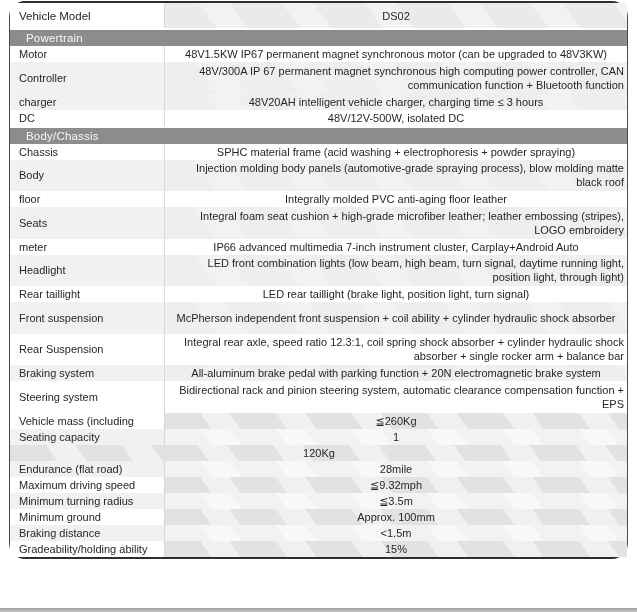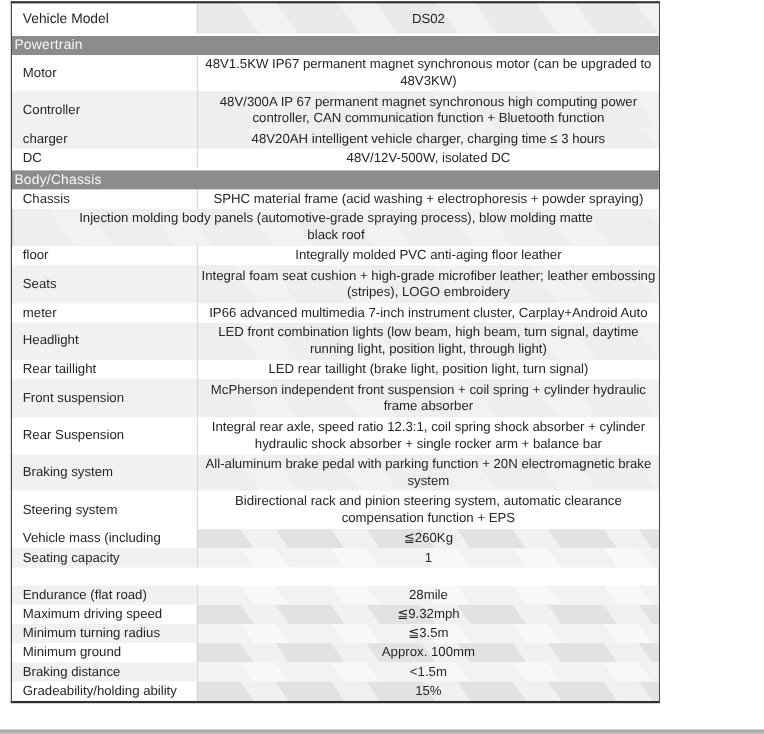--- a/index.html
+++ b/index.html
@@ -14,27 +14,28 @@
   .page {
     position: relative;
     width: 637px;
     height: 612px;
     background: #ffffff;
   }
   .spec-table {
     position: absolute;
     left: 9px;
     top: 1px;
-    width: 541px;
+    width: 619px;
     box-sizing: border-box;
     border-top: 2px solid #2e2e2e;
     border-bottom: 2px solid #2e2e2e;
     border-left: 1px solid #4a4a4a;
     border-right: 1px solid #4a4a4a;
     background: #ffffff;
+    border-radius: 16px;
   }
   .row {
     display: flex;
     align-items: stretch;
     min-height: 15.8px;
   }
   .row.tall { min-height: 31.5px; }
   .row.model-row { min-height: 25px; }
   .cell {
     box-sizing: border-box;
@@ -47,39 +48,39 @@
   .cell-label {
     width: 154px;
     flex: 0 0 154px;
     padding-left: 9px;
     white-space: nowrap;
     background: #ffffff;
   }
   .cell-value {
     flex: 1 1 auto;
     justify-content: center;
-    text-align: center;
+    text-align: right;
     border-left: 1px solid #d9d9d9;
     background: #ffffff;
     padding: 1px 2px;
   }
   .cell-value .val-text { max-width: 456px; }
   .model-row .cell-label { font-size: 11.5px; }
   .model-row .cell-value {
     background: #eaeaea;
     background-image: repeating-linear-gradient(55deg, rgba(255,255,255,0) 0 42px, rgba(255,255,255,0.4) 42px 68px);
   }
   .section-bar {
     margin-top: 2px;
     height: 16px;
     background: #8c8c8c;
     color: #f7f7f7;
     font-size: 11.5px;
     line-height: 16px;
-    padding-left: 2px;
+    padding-left: 16px;
     letter-spacing: 0.2px;
   }
   
   .row.stripe-b .cell-label { background: #f1f1f1; }
   .row.stripe-b .cell-value {
     background: #eeeeee;
     background-image: repeating-linear-gradient(55deg, rgba(255,255,255,0) 0 42px, rgba(255,255,255,0.25) 42px 68px);
   }
   
   .section-2 .row.stripe-a .cell-value {
@@ -152,20 +153,23 @@
         <div class="section-bar"><span>Body/Chassis</span></div>
         <div class="row stripe-a">
           <div class="cell cell-label">
             <span class="val-text">Chassis</span>
           </div>
           <div class="cell cell-value">
             <span class="val-text">SPHC material frame (acid washing + electrophoresis + powder spraying)</span>
           </div>
         </div>
         <div class="row stripe-b tall">
+          <div class="cell cell-label">
+            <span class="val-text">Body</span>
+          </div>
           <div class="cell cell-value">
             <span class="val-text">Injection molding body panels (automotive-grade spraying process), blow molding matte black roof</span>
           </div>
         </div>
         <div class="row stripe-a">
           <div class="cell cell-label">
             <span class="val-text">floor</span>
           </div>
           <div class="cell cell-value">
             <span class="val-text">Integrally molded PVC anti-aging floor leather</span>
@@ -201,21 +205,21 @@
           </div>
           <div class="cell cell-value">
             <span class="val-text">LED rear taillight (brake light, position light, turn signal)</span>
           </div>
         </div>
         <div class="row stripe-b tall">
           <div class="cell cell-label">
             <span class="val-text">Front suspension</span>
           </div>
           <div class="cell cell-value">
-            <span class="val-text">McPherson independent front suspension + coil spring + cylinder hydraulic frame absorber</span>
+            <span class="val-text">McPherson independent front suspension + coil ability + cylinder hydraulic shock absorber</span>
           </div>
         </div>
         <div class="row stripe-a tall">
           <div class="cell cell-label">
             <span class="val-text">Rear Suspension</span>
           </div>
           <div class="cell cell-value">
             <span class="val-text">Integral rear axle, speed ratio 12.3:1, coil spring shock absorber + cylinder hydraulic shock absorber + single rocker arm + balance bar</span>
           </div>
         </div>
@@ -247,20 +251,23 @@
         </div>
         <div class="row stripe-b">
           <div class="cell cell-label">
             <span class="val-text">Seating capacity</span>
           </div>
           <div class="cell cell-value">
             <span class="val-text">1</span>
           </div>
         </div>
         <div class="row stripe-a">
+          <div class="cell cell-value">
+            <span class="val-text">120Kg</span>
+          </div>
         </div>
         <div class="row stripe-b">
           <div class="cell cell-label">
             <span class="val-text">Endurance (flat road)</span>
           </div>
           <div class="cell cell-value">
             <span class="val-text">28mile</span>
           </div>
         </div>
         <div class="row stripe-a">

